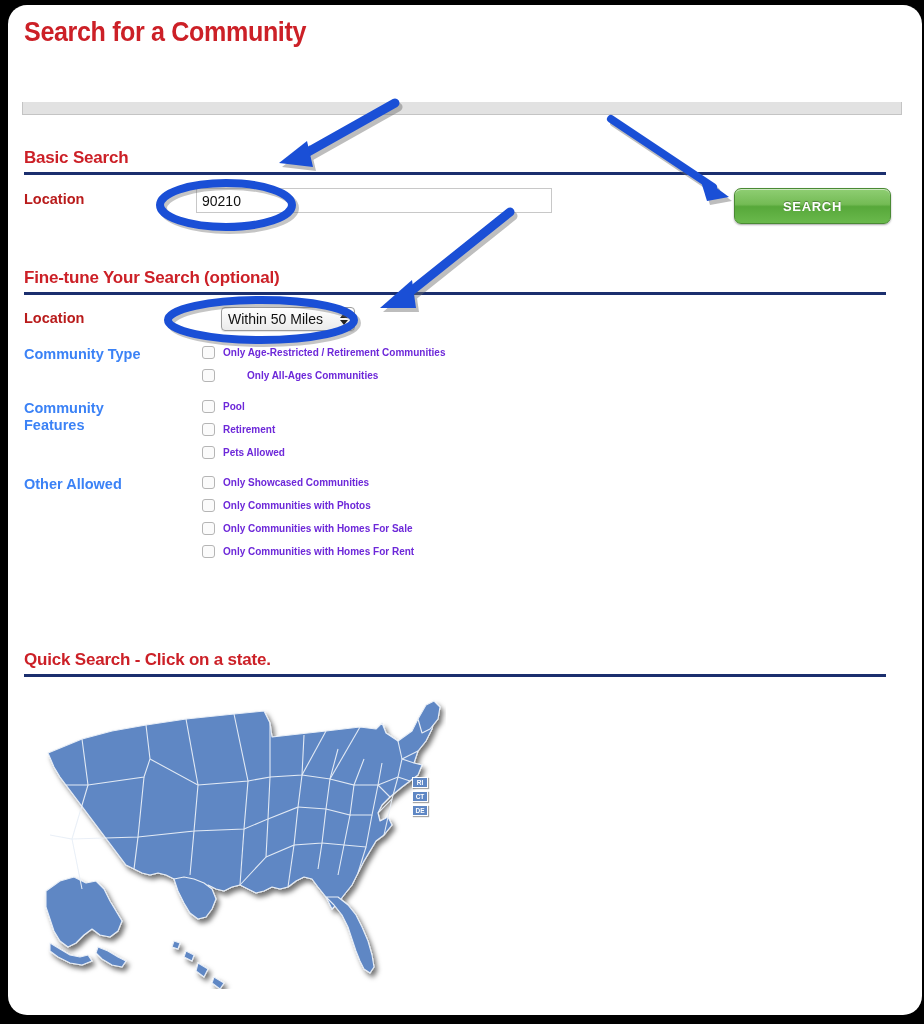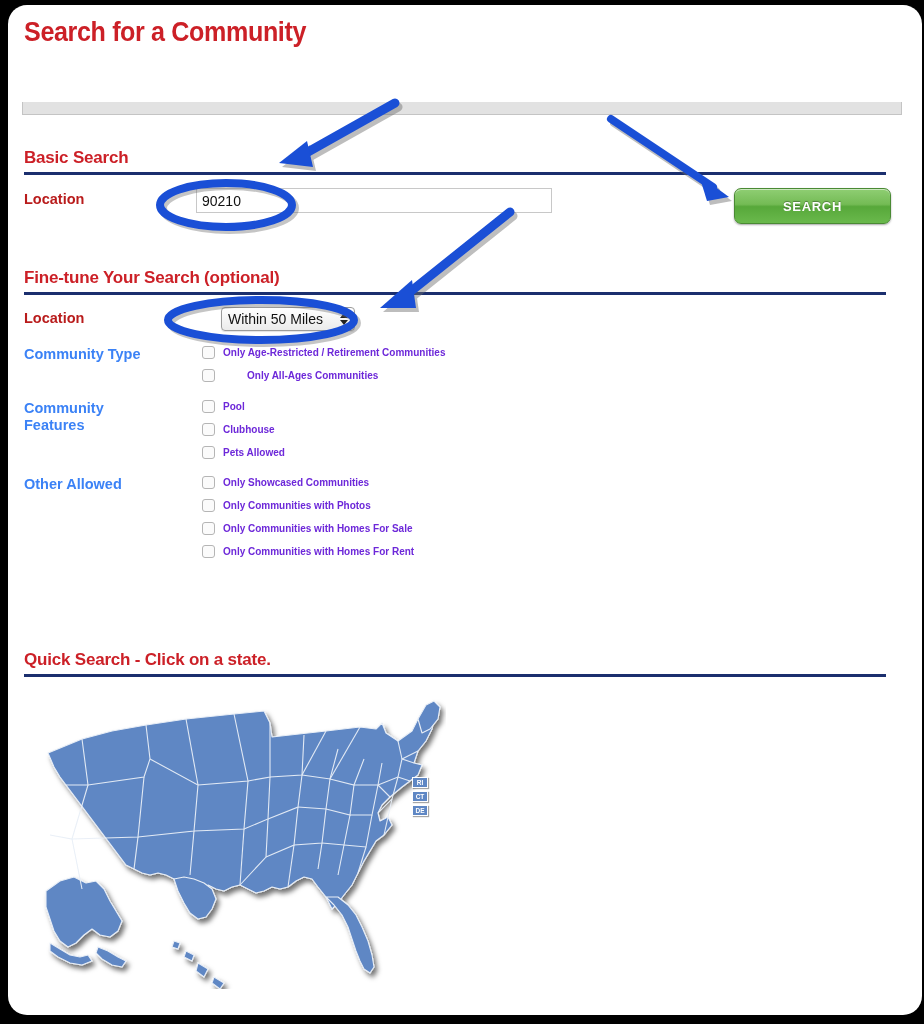--- a/index.html
+++ b/index.html
@@ -264,21 +264,21 @@
       </div>
 
       <div class="group-label" style="left:16px; top:395px;">Community
 Features</div>
       <div class="cbrow" style="left:194px; top:395px;">
         <span class="cbox"></span>
         <span class="cblabel">Pool</span>
       </div>
       <div class="cbrow" style="left:194px; top:418px;">
         <span class="cbox"></span>
-        <span class="cblabel">Clubhouse</span>
+        <span class="cblabel">Retirement</span>
       </div>
       <div class="cbrow" style="left:194px; top:441px;">
         <span class="cbox"></span>
         <span class="cblabel">Pets Allowed</span>
       </div>
 
       <div class="group-label" style="left:16px; top:471px;">Other Allowed</div>
       <div class="cbrow" style="left:194px; top:471px;">
         <span class="cbox"></span>
         <span class="cblabel">Only Showcased Communities</span>

